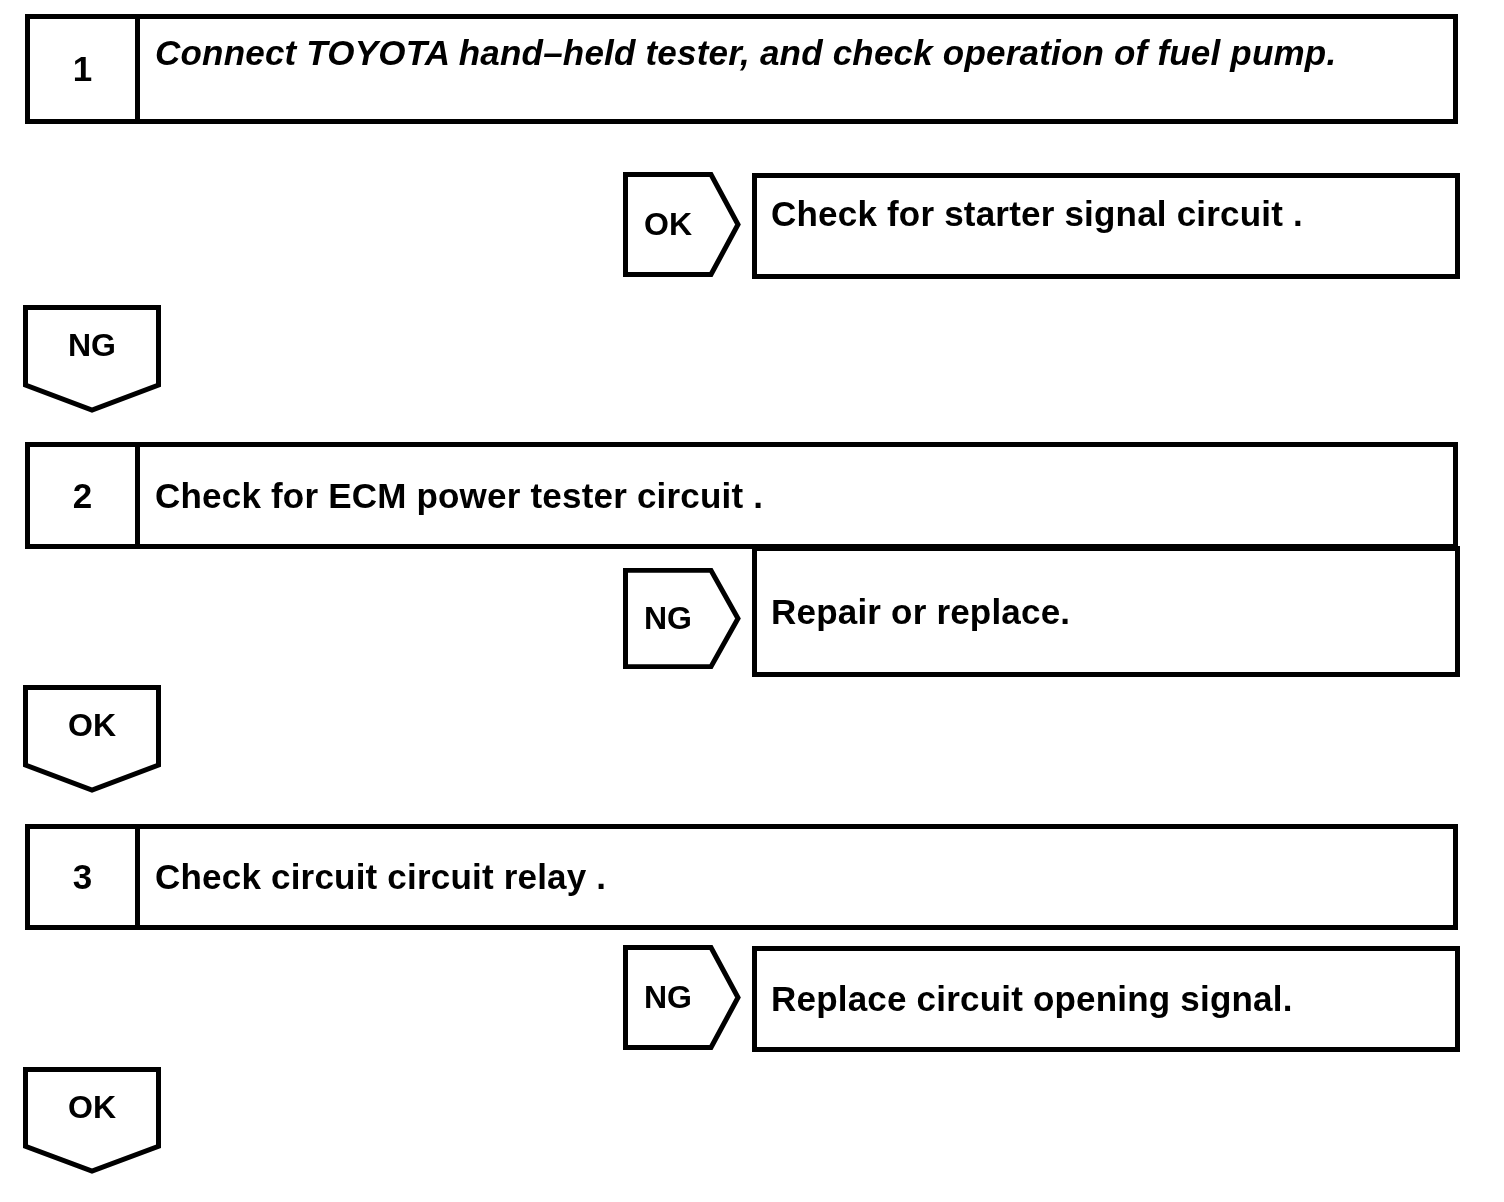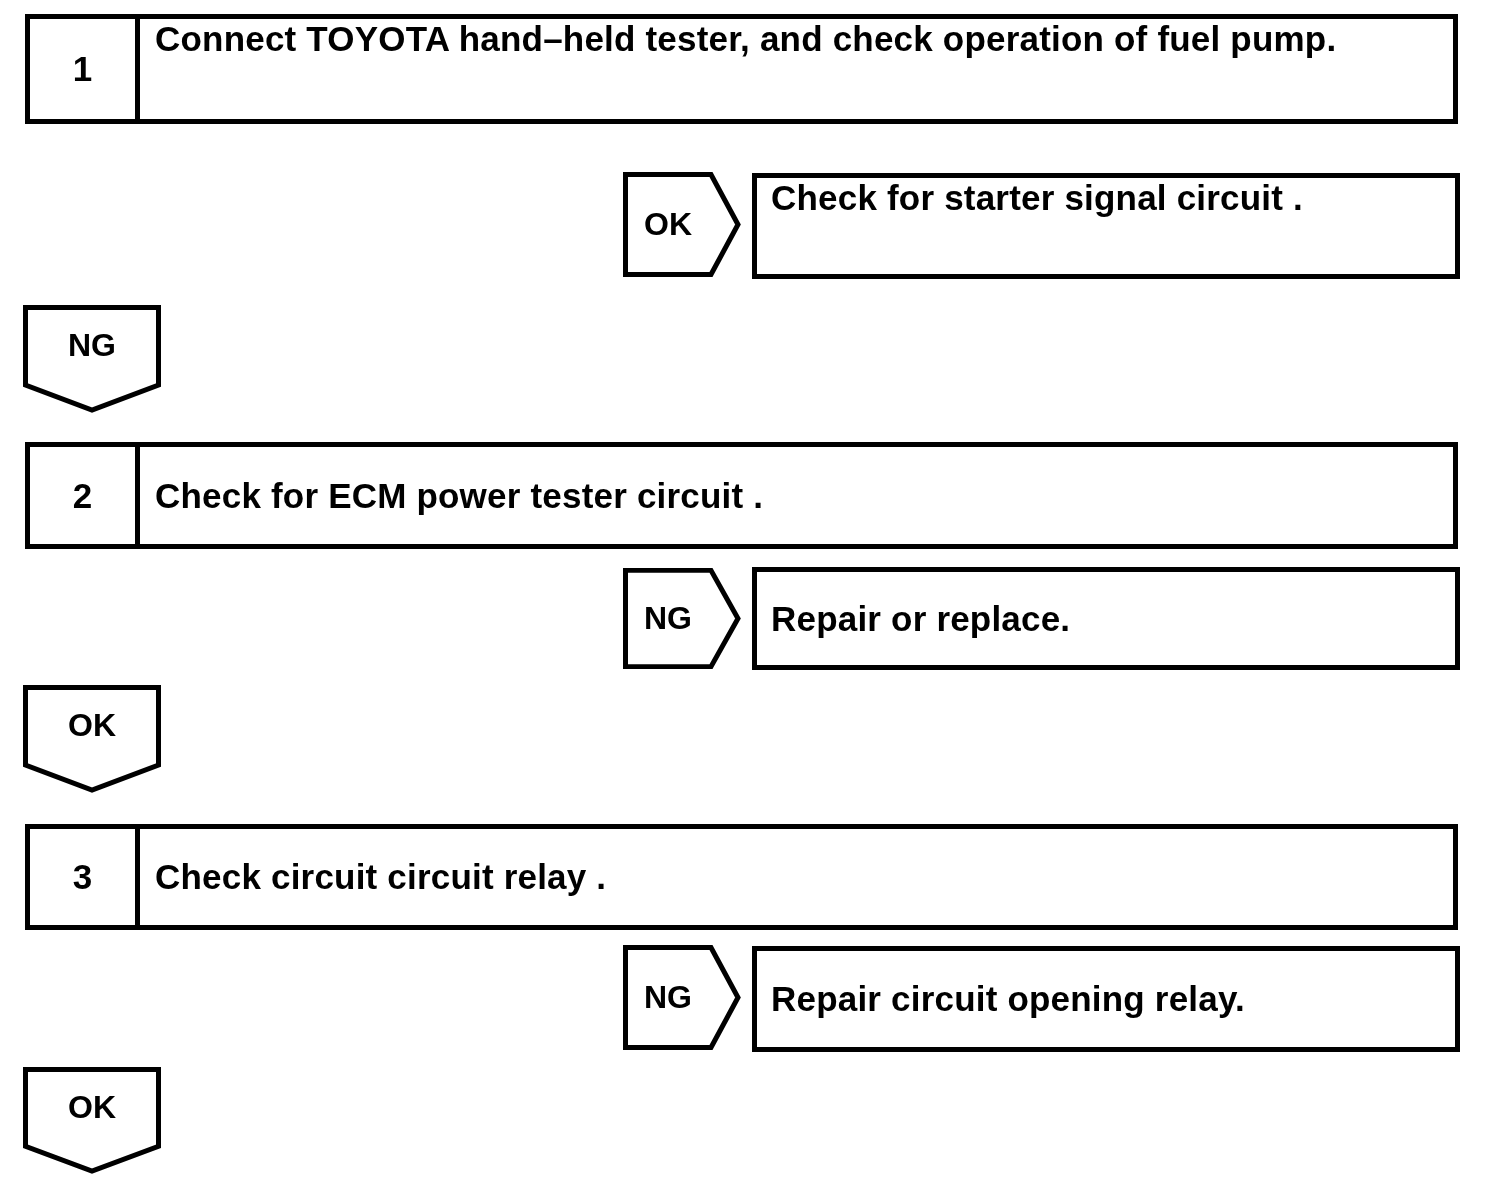--- a/index.html
+++ b/index.html
@@ -41,41 +41,42 @@
     flex: 1;
     display: flex;
     align-items: center;
     padding-left: 15px;
     font-size: 35px;
     letter-spacing: 0.2px;
     white-space: nowrap;
   }
   .step-text.t-high {
     align-items: flex-start;
-    padding-top: 0;
+    padding-top: 14px;
+    font-style: italic;
   }
 
   
   .action-box {
     position: absolute;
     left: 752px;
     width: 708px;
     box-sizing: border-box;
     border: 5px solid #000000;
     background: #ffffff;
     display: flex;
     align-items: center;
     padding-left: 14px;
     font-size: 35px;
     letter-spacing: 0.2px;
     white-space: nowrap;
   }
   .action-box.t-high {
     align-items: flex-start;
-    padding-top: 0;
+    padding-top: 16px;
   }
 
   
   .pent-right {
     position: absolute;
     width: 118px;
     height: 105px;
   }
   .pent-right svg,
   .pent-down svg {
@@ -152,21 +153,21 @@
     </div>
     <div class="step-text">Check for ECM power tester circuit .</div>
   </div>
 
   <div class="pent-right" style="left:623px;top:568px;height:101px">
     <svg viewBox="0 0 118 105" preserveAspectRatio="none">
       <polygon points="2.5,2.5 88,2.5 115,52.5 88,102.5 2.5,102.5" fill="#ffffff" stroke="#000000" stroke-width="5" stroke-linejoin="miter"></polygon>
     </svg>
     <span class="pr-label">NG</span>
   </div>
-  <div class="action-box" style="top:567px;height:103px">
+  <div class="action-box" style="top:546px;height:131px">
     <span>Repair or replace.</span>
   </div>
 
   <div class="pent-down" style="top:685px;height:108px">
     <svg viewBox="0 0 138 108" preserveAspectRatio="none">
       <polygon points="2.5,2.5 135.5,2.5 135.5,80 69,105 2.5,80" fill="#ffffff" stroke="#000000" stroke-width="5" stroke-linejoin="miter"></polygon>
     </svg>
     <span class="pd-label">OK</span>
   </div>
 
@@ -177,21 +178,21 @@
     <div class="step-text">Check circuit circuit relay .</div>
   </div>
 
   <div class="pent-right" style="left:623px;top:945px">
     <svg viewBox="0 0 118 105" preserveAspectRatio="none">
       <polygon points="2.5,2.5 88,2.5 115,52.5 88,102.5 2.5,102.5" fill="#ffffff" stroke="#000000" stroke-width="5" stroke-linejoin="miter"></polygon>
     </svg>
     <span class="pr-label">NG</span>
   </div>
   <div class="action-box" style="top:946px;height:106px">
-    <span>Repair circuit opening relay.</span>
+    <span>Replace circuit opening signal.</span>
   </div>
 
   <div class="pent-down" style="top:1067px;height:107px">
     <svg viewBox="0 0 138 108" preserveAspectRatio="none">
       <polygon points="2.5,2.5 135.5,2.5 135.5,80 69,105 2.5,80" fill="#ffffff" stroke="#000000" stroke-width="5" stroke-linejoin="miter"></polygon>
     </svg>
     <span class="pd-label">OK</span>
   </div>
 
 </div>

